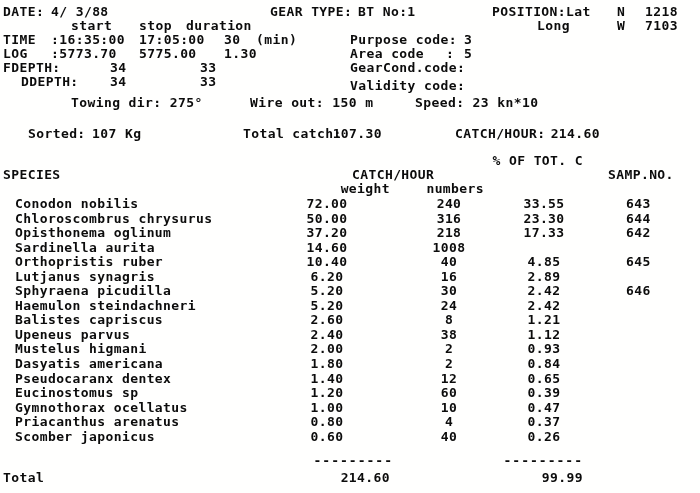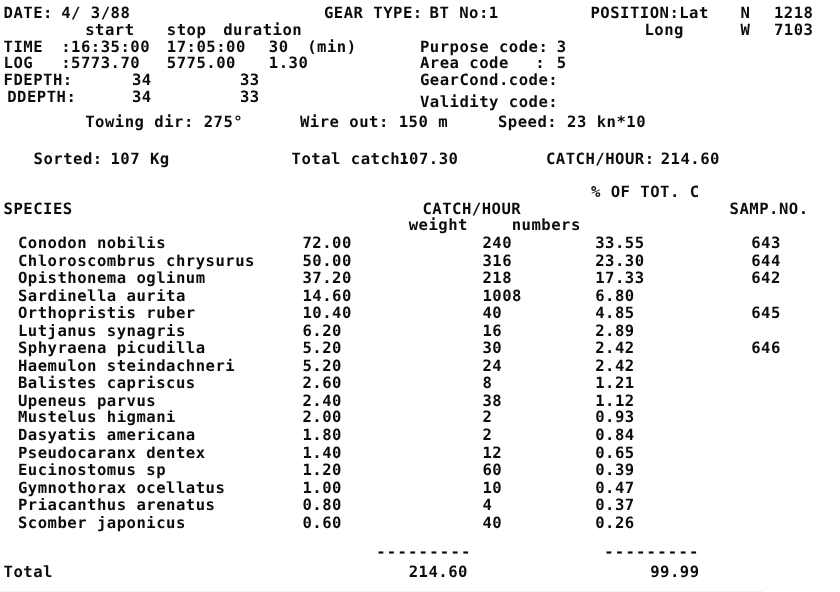--- a/index.html
+++ b/index.html
@@ -16,21 +16,21 @@
   }
   .abs{position:absolute;white-space:pre;}
   .r{}
   #rows{position:absolute;left:3px;top:197px;width:694px;}
   .trow{
     display:grid;
     grid-template-columns:237px 150px 94px 96px 117px;
     height:14.55px;line-height:14.55px;margin-left:12px;
   }
   .trow .c-species{text-align:left;overflow:hidden;}
-  .trow .c-weight,.trow .c-numbers,.trow .c-pct{text-align:left;}
+  .trow .c-weight,.trow .c-numbers,.trow .c-pct{text-align:center;}
   .trow .c-samp{text-align:left;padding-left:34px;}
   .dash{letter-spacing:1px;}
 </style>
 </head>
 <body>
 
 <div class="page">
 
   <span class="abs" style="left:3px;top:4px">DATE:</span>
   <span class="abs" style="left:51px;top:4px">4/ 3/88</span>
@@ -61,21 +61,21 @@
   <span class="abs" style="left:224px;top:46px">1.30</span>
   <span class="abs" style="left:350px;top:46px">Area code</span>
   <span class="abs" style="left:446px;top:46px">:</span>
   <span class="abs" style="left:464px;top:46px">5</span>
 
   <span class="abs" style="left:3px;top:60px">FDEPTH:</span>
   <span class="abs" style="left:110px;top:60px">34</span>
   <span class="abs" style="left:200px;top:60px">33</span>
   <span class="abs" style="left:350px;top:60px">GearCond.code:</span>
 
-  <span class="abs" style="left:6px;top:74px">DDEPTH:</span>
+  <span class="abs" style="left:21px;top:74px">DDEPTH:</span>
   <span class="abs" style="left:110px;top:74px">34</span>
   <span class="abs" style="left:200px;top:74px">33</span>
   <span class="abs" style="left:350px;top:78px">Validity code:</span>
 
   <span class="abs" style="left:71px;top:95px">Towing dir: 275°</span>
   <span class="abs" style="left:250px;top:95px">Wire out: 150 m</span>
   <span class="abs" style="left:415px;top:95px">Speed: 23 kn*10</span>
 
   <span class="abs" style="left:28px;top:126px">Sorted:</span>
   <span class="abs" style="left:92px;top:126px">107 Kg</span>
@@ -114,21 +114,20 @@
         <span class="c-weight">37.20</span>
         <span class="c-numbers">218</span>
         <span class="c-pct">17.33</span>
         <span class="c-samp">642</span>
       </div>
 
       <div class="trow">
         <span class="c-species">Sardinella aurita</span>
         <span class="c-weight">14.60</span>
         <span class="c-numbers">1008</span>
-        <span class="c-pct">6.80</span>
         <span class="c-samp"></span>
       </div>
 
       <div class="trow">
         <span class="c-species">Orthopristis ruber</span>
         <span class="c-weight">10.40</span>
         <span class="c-numbers">40</span>
         <span class="c-pct">4.85</span>
         <span class="c-samp">645</span>
       </div>

